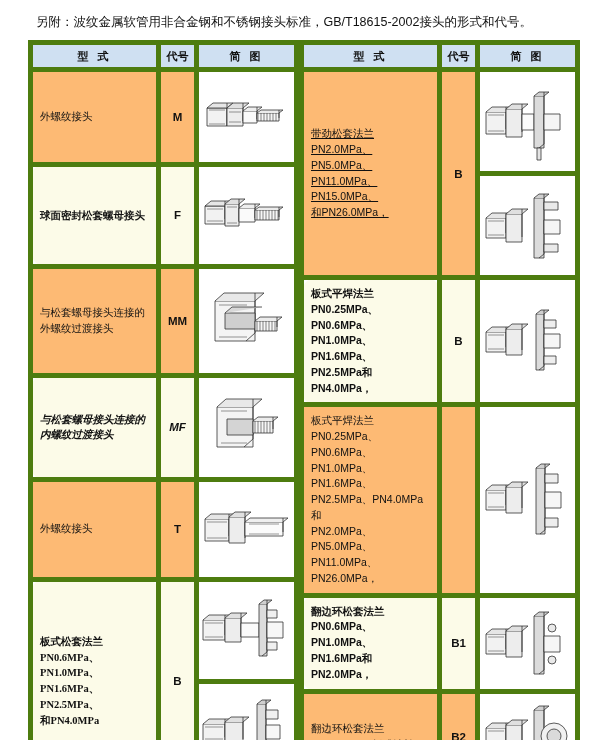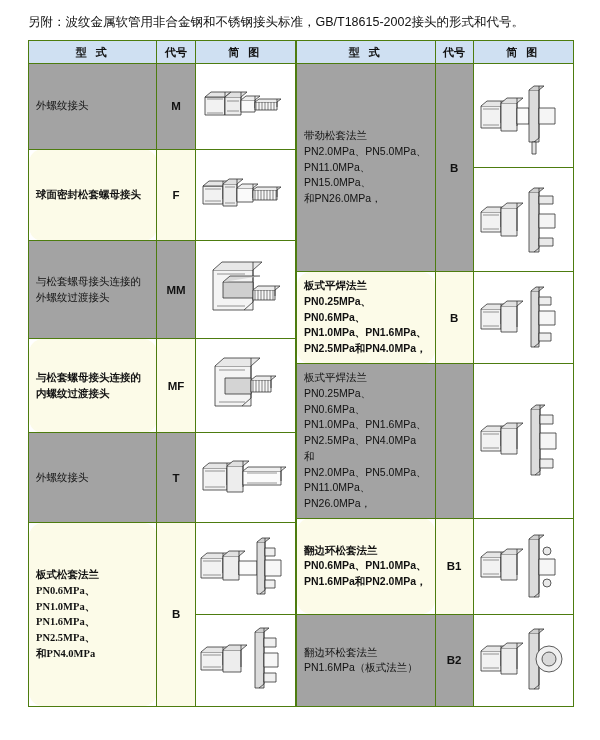--- a/index.html
+++ b/index.html
@@ -5,37 +5,37 @@
   html,body{margin:0;padding:0;}
   body{
     width:600px;height:740px;
     background:#ffffff;
     font-family:"Liberation Sans","DejaVu Sans",sans-serif;
     color:#1a1a1a;
     overflow:hidden;
   }
   .page{position:relative;width:600px;height:740px;box-sizing:border-box;}
   .title{
-    position:absolute;left:28px;top:14px;right:20px;
+    position:absolute;left:36px;top:14px;right:20px;
     font-size:12.5px;line-height:1.4;color:#111;
   }
   .tables{
     position:absolute;left:28px;top:40px;
     width:546px;
     display:flex;
     gap:0px;
   }
   table{
     border-collapse:collapse;
     table-layout:fixed;
   }
   table.left{width:268px;}
   table.right{width:278px;}
   td,th{
-    border:1px solid #4d7c0f;
+    border:5px solid #4d7c0f;
     padding:0;
     vertical-align:middle;
     font-size:10.5px;
     color:#111;
   }
   thead th{
     background:#cfe0f2;
     height:22px;
     font-weight:bold;
     font-size:11px;
@@ -51,21 +51,21 @@
   td.code{
     text-align:center;
     font-weight:bold;
     font-size:11.5px;
   }
   td.fig{
     text-align:center;
     background:#fff;
   }
   .tint{background:#fcfbe8;}
-  .white{background:#a3a3a3;}
+  .white{background:#fdba74;}
   .bold{font-weight:bold;border-radius:14px;}
   svg{display:block;margin:0 auto;}
   
   .c-type{width:128px;}
   .c-code{width:38px;}
   .c-fig{width:100px;}
   .r-type{width:138px;}
   .r-code{width:38px;}
   .r-fig{width:100px;}
 </style>
@@ -165,21 +165,21 @@
                 <path d="M78 38 v10"></path>
                 <g stroke-width="0.6">
                   <path d="M58 42 v10 M61 42 v10 M64 42 v10 M67 42 v10 M70 42 v10 M73 42 v10 M76 42 v10"></path>
                 </g>
                 <path d="M20 26 h28 M20 58 h28" stroke-width="0.5"></path>
               </g>
             </svg>
           </td>
         </tr>
 
-        <tr style="height:90px;">
+        <tr style="height:90px;font-style:italic;">
           <td class="desc tint bold">与松套螺母接头连接的内螺纹过渡接头</td>
           <td class="code tint">MF</td>
           <td class="fig">
             <svg width="96" height="80" viewBox="0 0 96 80">
               <g fill="none" stroke="#333" stroke-width="0.8">
                 <path d="M18 20 h36 v40 H18 z" fill="#f4f4f4"></path>
                 <path d="M18 20 l9 -8 h36 l-9 8" fill="#e8e8e8"></path>
                 <path d="M54 12 v40 l-9 8"></path>
                 <path d="M28 32 h26 v16 H28 z" fill="#d4d4d4"></path>
                 <path d="M54 34 h20 v12 H54 z" fill="#f7f7f7"></path>
@@ -276,21 +276,21 @@
       <thead>
         <tr>
           <th>型        式</th>
           <th class="nosp">代号</th>
           <th>简    图</th>
         </tr>
       </thead>
       <tbody>
 
         <tr style="height:104px;">
-          <td class="desc white" rowspan="2" style="white-space:pre-line;">带劲松套法兰
+          <td class="desc white" rowspan="2" style="white-space:pre-line;text-decoration:underline;">带劲松套法兰
 PN2.0MPa、PN5.0MPa、
 PN11.0MPa、PN15.0MPa、
 和PN26.0MPa，</td>
           <td class="code white" rowspan="2">B</td>
           <td class="fig">
             <svg width="96" height="96" viewBox="0 0 96 96">
               <g fill="none" stroke="#333" stroke-width="0.8">
                 <path d="M6 38 h20 v22 H6 z" fill="#f2f2f2"></path>
                 <path d="M6 38 l6 -5 h20 l-6 5" fill="#e6e6e6"></path>
                 <path d="M26 33 v22"></path>

